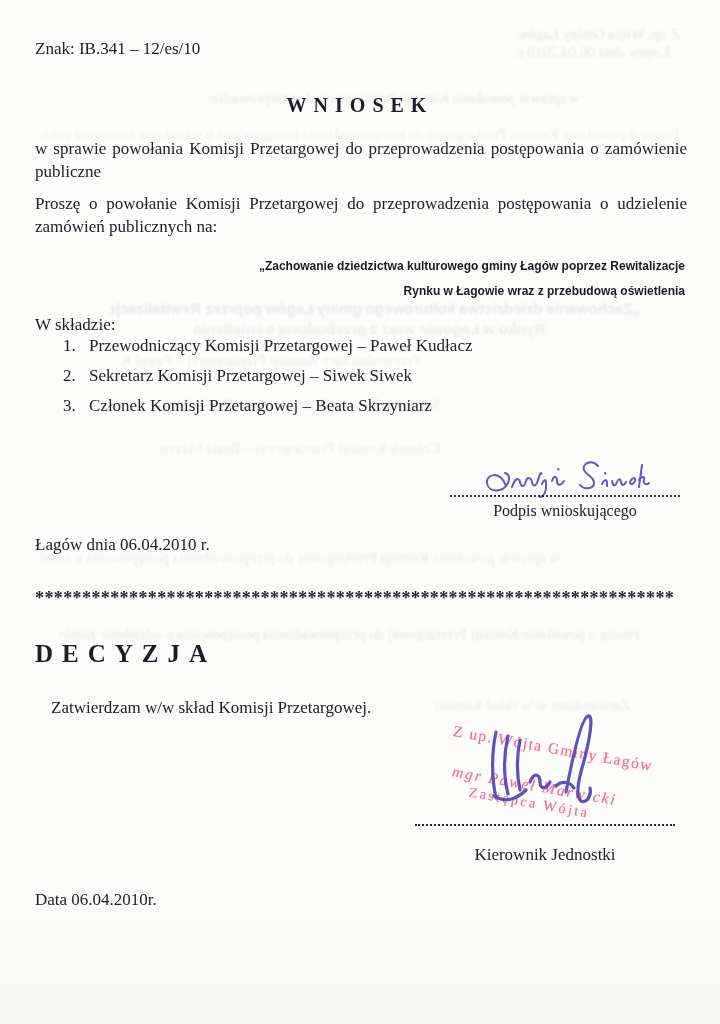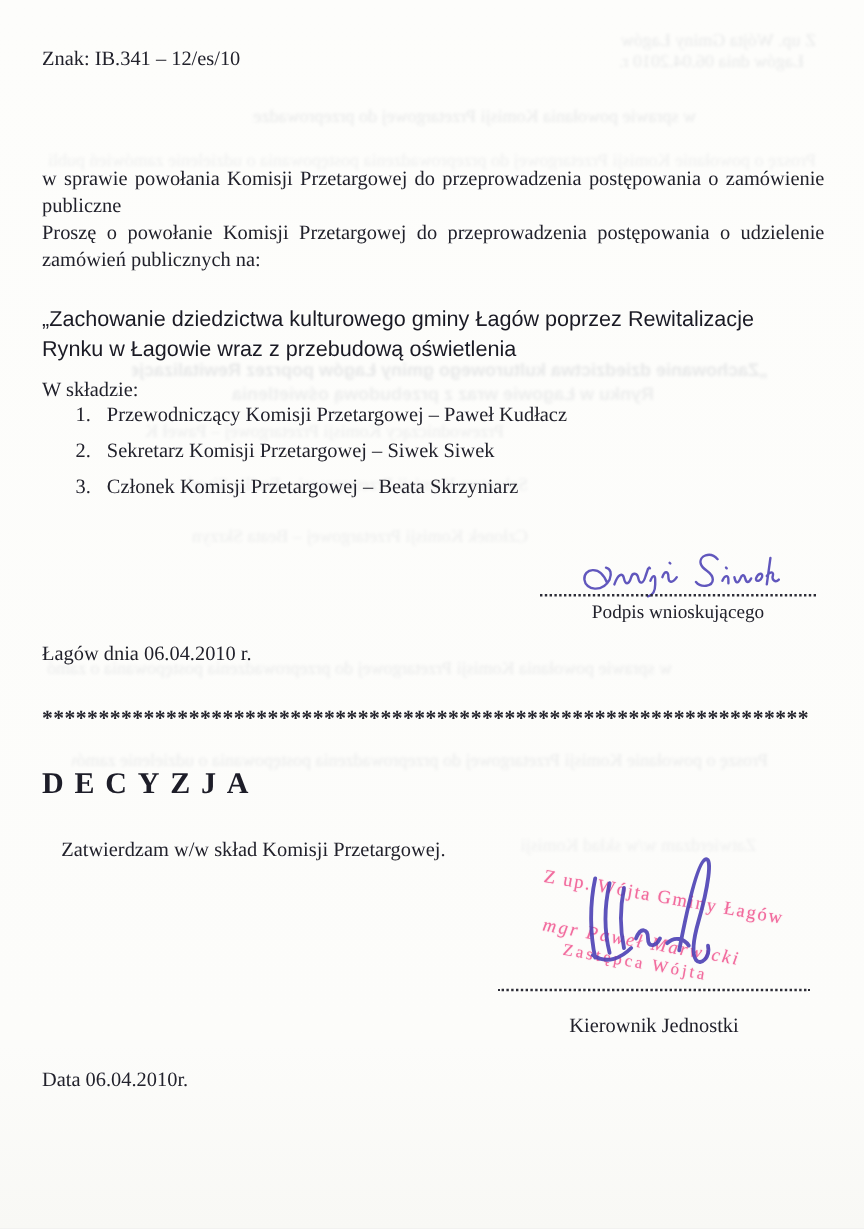--- a/index.html
+++ b/index.html
@@ -19,22 +19,22 @@
   .heading-wniosek{
     font-size:20px;font-weight:bold;letter-spacing:7px;
     text-align:center;color:#1d1d28;
   }
   .heading-decyzja{
     font-size:25px;font-weight:bold;letter-spacing:9px;
     text-align:left;color:#1d1d28;
   }
   .project-title{
     font-family:"Liberation Sans","DejaVu Sans",sans-serif;
-    font-weight:normal;font-size:18px;line-height:25px;
-    text-align:left;color:#1a1a24;
+    font-weight:bold;font-size:12px;line-height:25px;
+    text-align:right;color:#1a1a24;
   }
   .member-num{font-size:17px;}
   .member-text{font-size:17px;}
   .dotline{border-bottom:2px dotted #2c2c36;height:0;}
   .sig-caption{font-size:16px;text-align:center;}
   .separator-row{
     font-size:18px;font-weight:bold;letter-spacing:0.4px;
     white-space:nowrap;overflow:hidden;color:#26262f;
   }
   .stamp{
@@ -69,24 +69,25 @@
   <div class="abs ghost sans" style="left:185px;top:320px;width:360px;opacity:.11;">Rynku w Łagowie wraz z przebudową oświetlenia</div>
   <div class="abs ghost" style="left:120px;top:352px;width:300px;opacity:.12;">Przewodniczący Komisji Przetargowej – Paweł Kudłacz</div>
   <div class="abs ghost" style="left:150px;top:396px;width:290px;opacity:.12;">Sekretarz Komisji Przetargowej –  Emilia Siwek</div>
   <div class="abs ghost" style="left:160px;top:440px;width:280px;opacity:.11;">Członek Komisji Przetargowej – Beata Skrzyniarz</div>
   <div class="abs ghost" style="left:40px;top:550px;width:520px;opacity:.13;">w sprawie powołania Komisji Przetargowej do przeprowadzenia postępowania o zamówienie publiczne</div>
   <div class="abs ghost" style="left:60px;top:626px;width:580px;opacity:.13;">Proszę o powołanie Komisji Przetargowej do przeprowadzenia postępowania o udzielenie zamówień publicznych na:</div>
   <div class="abs ghost" style="left:430px;top:697px;width:200px;opacity:.1;">Zatwierdzam w/w skład Komisji Przetargowej.</div>
 
   <div class="abs body-text" style="left:35px;top:37px;">Znak: IB.341 – 12/es/10</div>
 
+  <div class="abs heading-wniosek" style="left:35px;top:94px;width:650px;">WNIOSEK</div>
 
   <div class="abs body-text just" style="left:35px;top:137px;width:652px;">w sprawie powołania Komisji Przetargowej do przeprowadzenia postępowania o zamówienie publiczne</div>
 
-  <div class="abs body-text just" style="left:35px;top:182px;width:652px;">Proszę o powołanie Komisji Przetargowej do przeprowadzenia postępowania o udzielenie zamówień publicznych na:</div>
+  <div class="abs body-text just" style="left:35px;top:192px;width:652px;">Proszę o powołanie Komisji Przetargowej do przeprowadzenia postępowania o udzielenie zamówień publicznych na:</div>
 
   <div class="abs" style="left:35px;top:254px;width:650px;">
     <div class="project-title">„Zachowanie dziedzictwa kulturowego gminy Łagów poprzez Rewitalizacje</div>
     <div class="project-title">Rynku w Łagowie wraz z przebudową oświetlenia</div>
   </div>
 
   <div class="abs body-text" style="left:35px;top:313px;">W składzie:</div>
 
   <div class="abs" style="left:63px;top:336px;">
     <div style="position:relative;height:30px;width:560px;">

